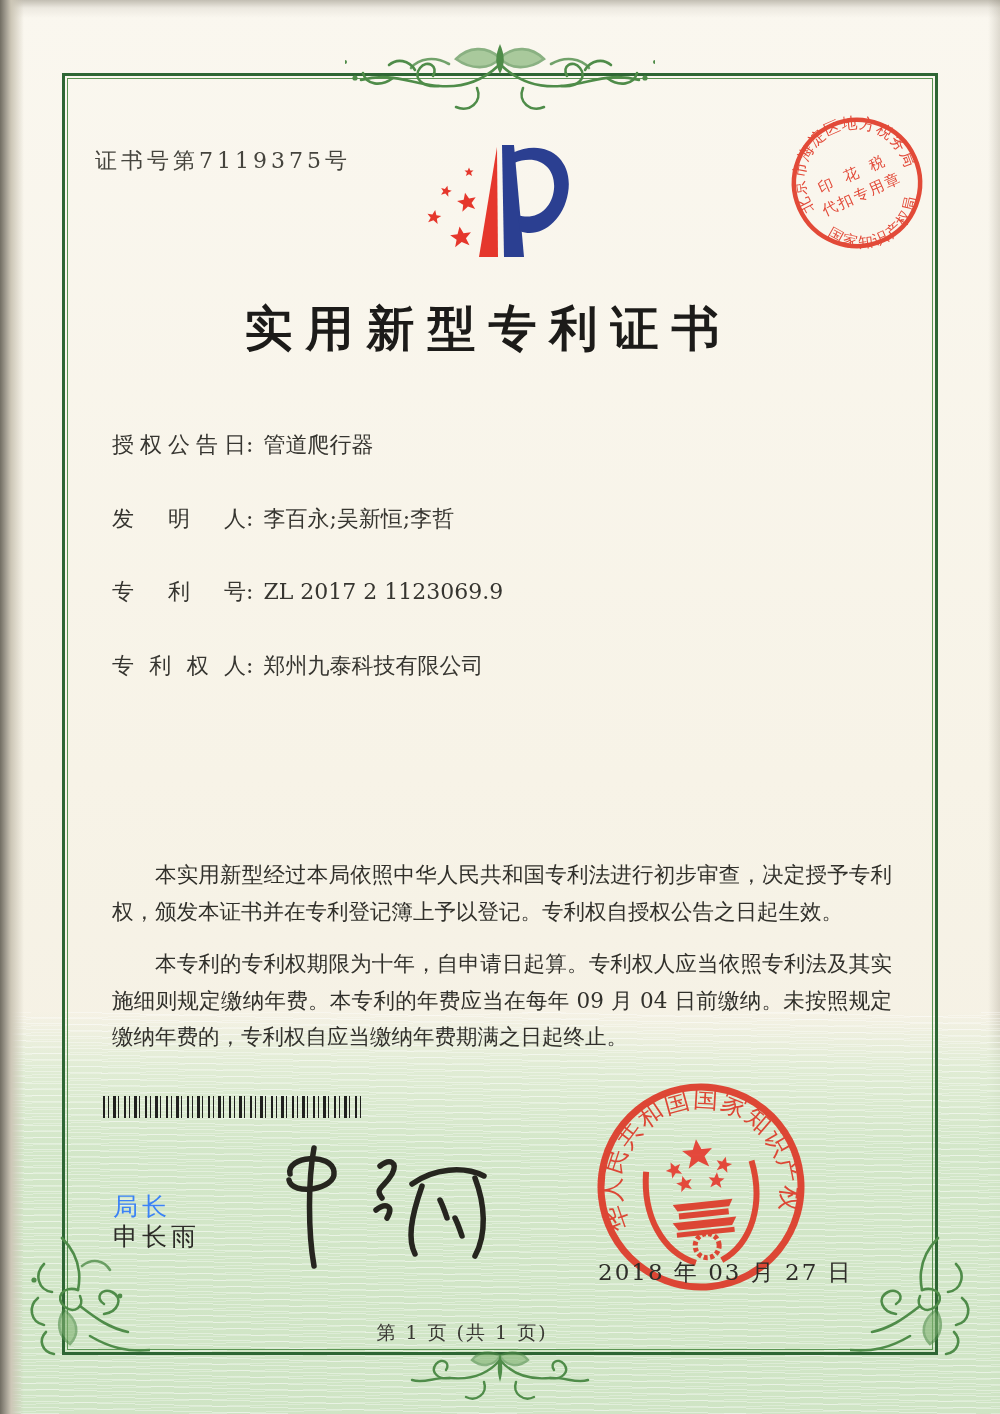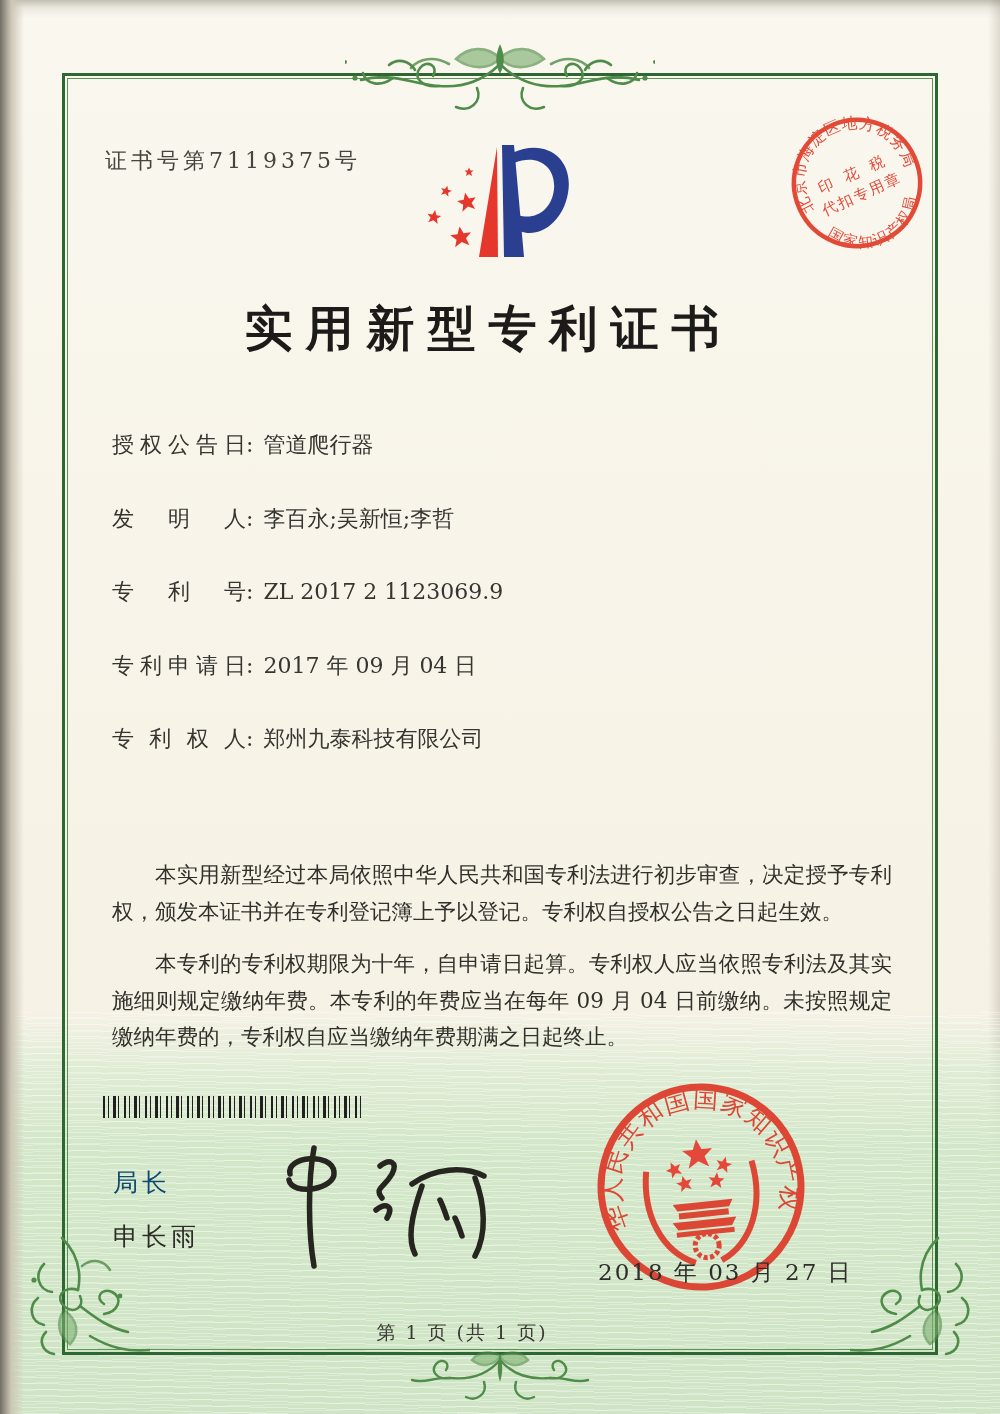--- a/index.html
+++ b/index.html
@@ -14,32 +14,32 @@
   .edge-left{position:absolute;left:0;top:0;bottom:0;width:24px;z-index:6;pointer-events:none;
     background:linear-gradient(90deg,#716d62 0px,#9b968a 5px,#ccc6b6 11px,rgba(204,198,182,0) 24px);}
   .tint{position:absolute;left:12px;right:0;top:1012px;bottom:0;z-index:0;
     background:
       repeating-linear-gradient(181.5deg, rgba(255,255,255,.38) 0 1px, rgba(0,0,0,0) 1px 6px),
       repeating-linear-gradient(178.5deg, rgba(255,255,255,.28) 0 1px, rgba(0,0,0,0) 1px 7px),
       linear-gradient(180deg, rgba(216,234,206,0) 0%, rgba(216,234,206,.72) 14%, rgba(209,230,199,.95) 34%, rgba(206,228,196,.97) 100%);}
   .frame{position:absolute;left:62px;top:73px;width:870px;height:1276px;border:3px solid #2e6634;z-index:1;}
   .frame-inner{position:absolute;left:2px;top:2px;right:2px;bottom:2px;border:1px solid #5a9452;}
   .abs{position:absolute;}
-  .certno{left:95px;top:146px;font-size:22px;letter-spacing:4px;color:#45443d;z-index:2;margin-left:10px;}
+  .certno{left:95px;top:146px;font-size:22px;letter-spacing:4px;color:#45443d;z-index:2;}
   .title{left:0;width:977px;top:297px;text-align:center;font-size:48px;font-weight:600;
     letter-spacing:13px;color:#1c1b19;z-index:2;}
   .fields{left:112px;top:429px;width:720px;z-index:2;}
   .frow{font-size:22px;line-height:31px;margin-bottom:42.5px;color:#363530;white-space:nowrap;}
   .flabel{display:inline-block;width:134px;text-align:justify;text-align-last:justify;vertical-align:bottom;}
   .fsep{padding-right:10px;}
   .paras{left:96px;top:841px;width:812px;z-index:2;color:#31302b;}
   .paras p{margin:16px;font-size:21.5px;line-height:36.5px;text-align:justify;text-indent:2em;}
   .barcode{left:103px;top:1096px;width:262px;height:22px;z-index:2;
     background:repeating-linear-gradient(90deg,#20201e 0 2px,rgba(0,0,0,0) 2px 5px,#20201e 5px 6px,rgba(0,0,0,0) 6px 10px,#20201e 10px 13px,rgba(0,0,0,0) 13px 15px,#20201e 15px 16px,rgba(0,0,0,0) 16px 21px);}
-  .signer-title{left:113px;top:1166px;font-size:25px;color:#0c4a6e;letter-spacing:4px;z-index:2;}
+  .signer-title{left:113px;top:1190px;font-size:25px;color:#3b82f6;letter-spacing:4px;z-index:2;}
   .signer-name{left:113px;top:1220px;font-size:25px;color:#2c2b27;letter-spacing:4px;z-index:2;text-align:right;}
   .sig{left:262px;top:1132px;width:245px;height:142px;z-index:3;}
   .seal{left:584px;top:1070px;width:234px;height:234px;z-index:2;transform:rotate(-6deg);}
   .seal-date{left:598px;top:1257px;width:280px;font-size:23px;letter-spacing:2px;color:#2e2d29;z-index:3;}
   .pfoot{left:62px;top:1320px;width:800px;text-align:center;font-size:19px;letter-spacing:2px;color:#3a3934;z-index:2;}
   .stamp{left:776px;top:102px;width:162px;height:162px;z-index:3;transform:rotate(-24deg);}
   .orn-top{left:345px;top:26px;width:310px;height:95px;z-index:2;}
   .orn-bl{left:24px;top:1236px;width:126px;height:128px;z-index:2;}
   .orn-br{left:850px;top:1236px;width:126px;height:128px;z-index:2;transform:scaleX(-1);}
   .orn-bc{left:408px;top:1350px;width:184px;height:60px;z-index:2;}
@@ -151,23 +151,20 @@
 
 <div class="abs fields">
   <div class="frow">
     <span class="flabel">授权公告日</span><span class="fsep">:</span><span class="fvalue">管道爬行器</span>
   </div>
   <div class="frow">
     <span class="flabel">发明人</span><span class="fsep">:</span><span class="fvalue">李百永;吴新恒;李哲</span>
   </div>
   <div class="frow">
     <span class="flabel">专利号</span><span class="fsep">:</span><span class="fvalue">ZL 2017 2 1123069.9</span>
-  </div>
-  <div class="frow">
-    <span class="flabel">专利申请日</span><span class="fsep">:</span><span class="fvalue">2017 年 09 月 04 日</span>
   </div>
   <div class="frow">
     <span class="flabel">专利权人</span><span class="fsep">:</span><span class="fvalue">郑州九泰科技有限公司</span>
   </div>
 </div>
 
 <div class="abs paras">
   <p>本实用新型经过本局依照中华人民共和国专利法进行初步审查，决定授予专利权，颁发本证书并在专利登记簿上予以登记。专利权自授权公告之日起生效。</p>
   <p>本专利的专利权期限为十年，自申请日起算。专利权人应当依照专利法及其实施细则规定缴纳年费。本专利的年费应当在每年 09 月 04 日前缴纳。未按照规定缴纳年费的，专利权自应当缴纳年费期满之日起终止。</p>
 </div>

